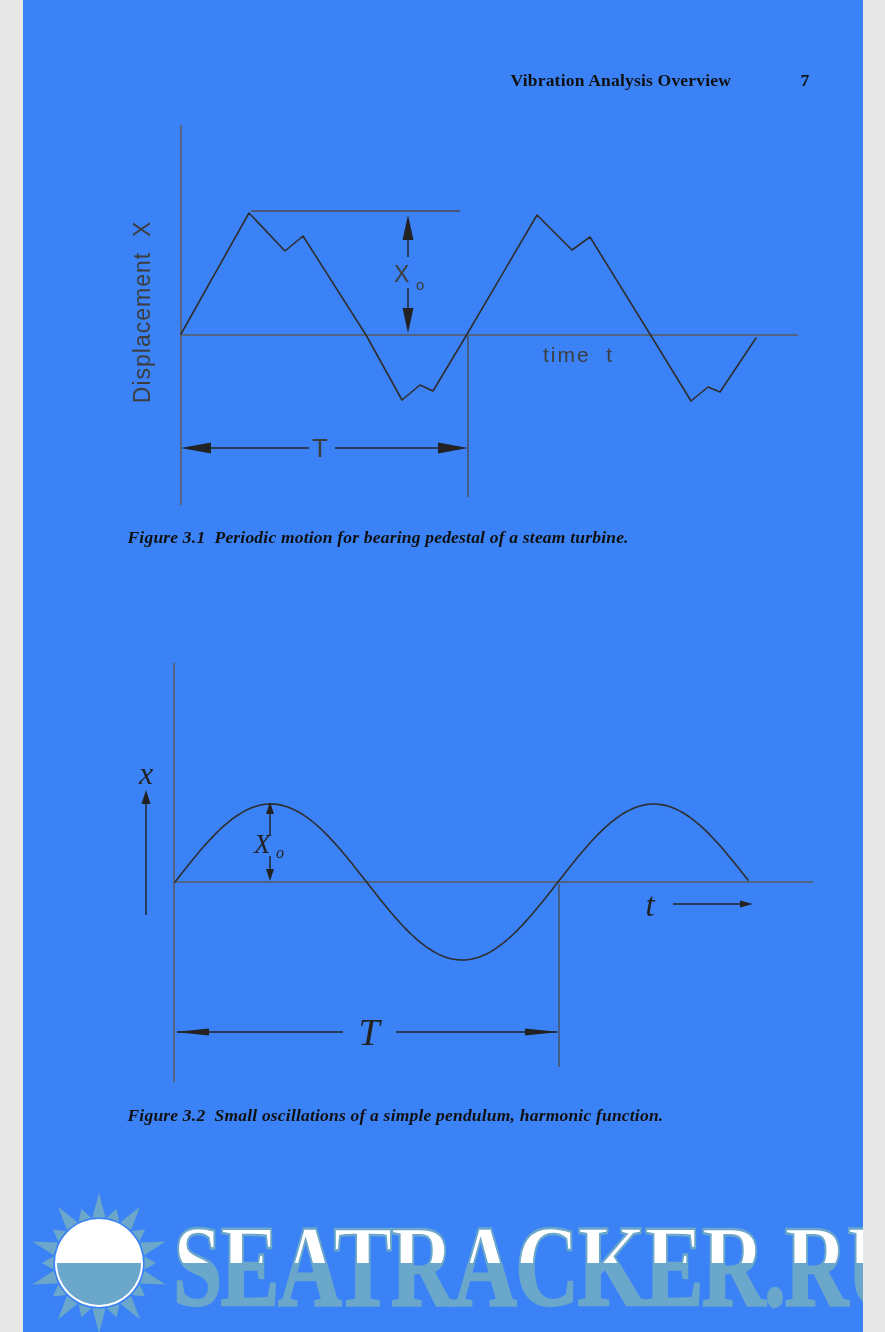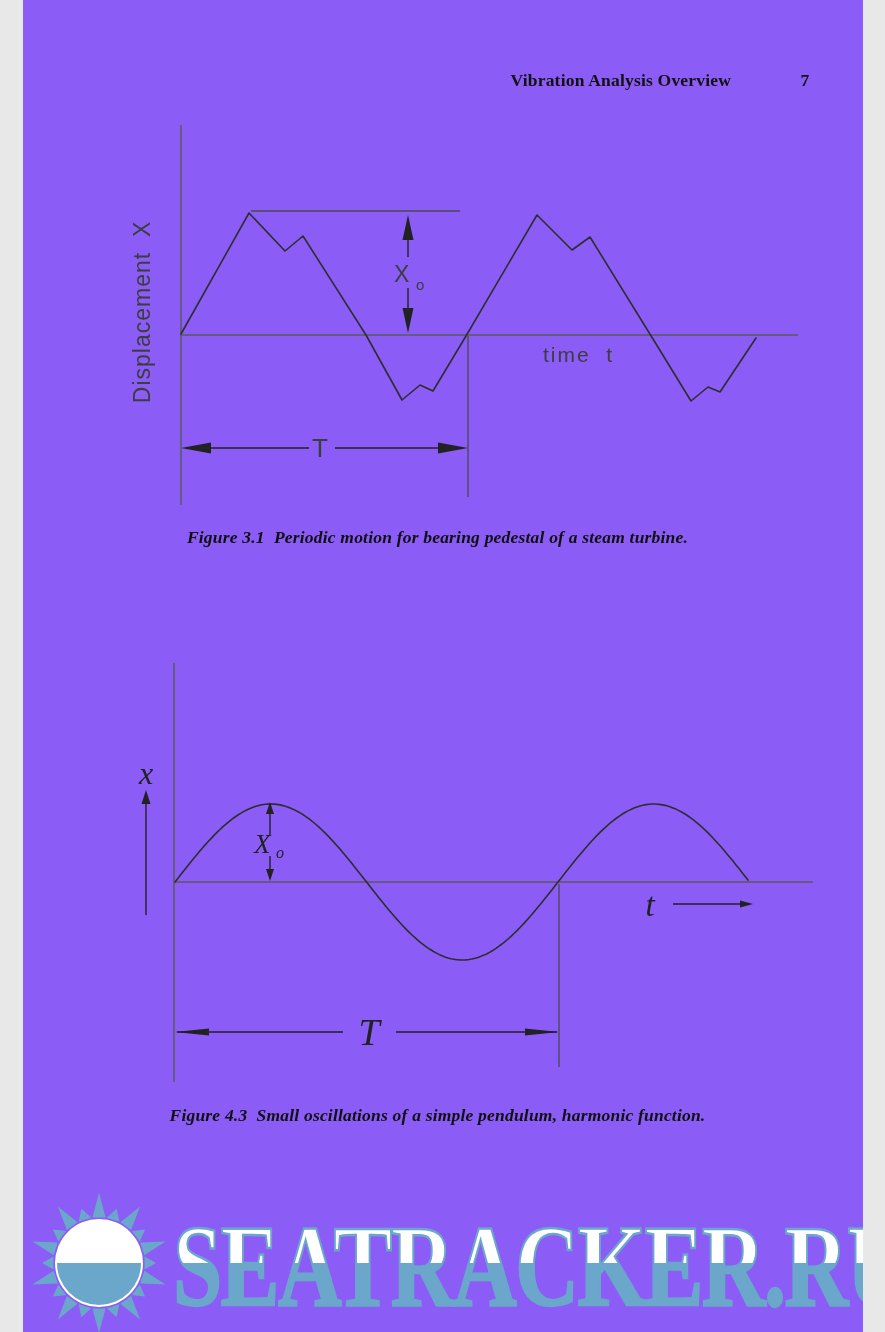--- a/index.html
+++ b/index.html
@@ -1,18 +1,18 @@
 <!DOCTYPE html>
 <html><head>
 <meta charset="utf-8">
 <style>
   html,body { margin:0; padding:0; background:#e8e8e8; }
   .page {
     position:relative; width:840px; height:1332px; margin:0 auto;
-    background:#8b5cf6; overflow:hidden;
+    background:#3b82f6; overflow:hidden;
     font-family:"Liberation Serif", serif;
   }
   .running-head {
     position:absolute; top:70px; left:0; width:885px; height:22px;
   }
   .running-head .title {
     position:absolute; left:488px; top:0;
     font-weight:bold; font-size:17.5px; color:#111; letter-spacing:0.2px;
     white-space:pre;
   }
@@ -29,21 +29,21 @@
   .ref-line    { stroke:#4a4a4a; stroke-width:1.3; fill:none; }
   .arrow-line  { stroke:#222;    stroke-width:1.4; fill:none; }
   .arrow-head  { fill:#222; stroke:none; }
   .plot-label  { font-family:"Liberation Sans", sans-serif; fill:#3d3d3d;
                  white-space:pre; }
   .math-label  { font-family:"Liberation Serif", serif; font-style:italic;
                  fill:#222; white-space:pre; }
   .caption {
     position:absolute; left:105px; width:620px;
     font-family:"Liberation Serif", serif; font-weight:bold; font-style:italic;
-    font-size:17.5px; color:#101010; letter-spacing:0.2px; white-space:pre;text-align:center;
+    font-size:17.5px; color:#101010; letter-spacing:0.2px; white-space:pre;
   }
   #caption-1 { top:527px; }
   #caption-2 { top:1105px; }
   .watermark { position:absolute; left:8px; top:1192px; width:885px; height:140px; }
   .wm-svg { position:absolute; left:0; top:0; overflow:visible; }
   .wm-text {
     font-family:"Liberation Serif", serif; font-weight:bold; font-size:116px;
     letter-spacing:-2px;
   }
 </style>
@@ -112,21 +112,21 @@
 
     <line class="ref-line" x1="446" y1="234" x2="446" y2="417"></line>
 
     <line class="arrow-line" x1="64" y1="382" x2="230" y2="382"></line>
     <line class="arrow-line" x1="283" y1="382" x2="444" y2="382"></line>
     <polygon class="arrow-head" points="62,382 96,378.5 96,385.5"></polygon>
     <polygon class="arrow-head" points="446,382 412,378.5 412,385.5"></polygon>
     <text class="math-label" x="256" y="395" font-size="38" text-anchor="middle">T</text>
   </svg>
 
-  <div class="caption" id="caption-2">Figure 4.3  Small oscillations of a simple pendulum, harmonic function.</div>
+  <div class="caption" id="caption-2">Figure 3.2  Small oscillations of a simple pendulum, harmonic function.</div>
 
   <div class="watermark">
     <svg class="wm-svg" width="885" height="140" viewBox="0 0 885 140">
       <defs>
         <clipPath id="wm-bottom-half">
             <rect x="130" y="71" width="755" height="69"></rect>
           </clipPath>
       </defs>
 
       <g id="sun-logo">

